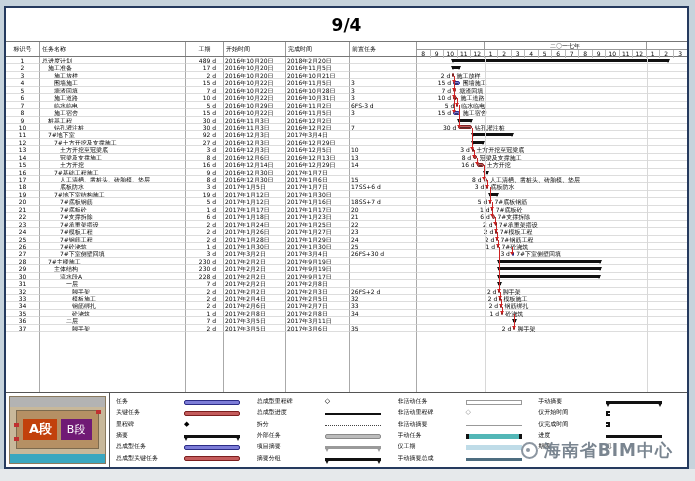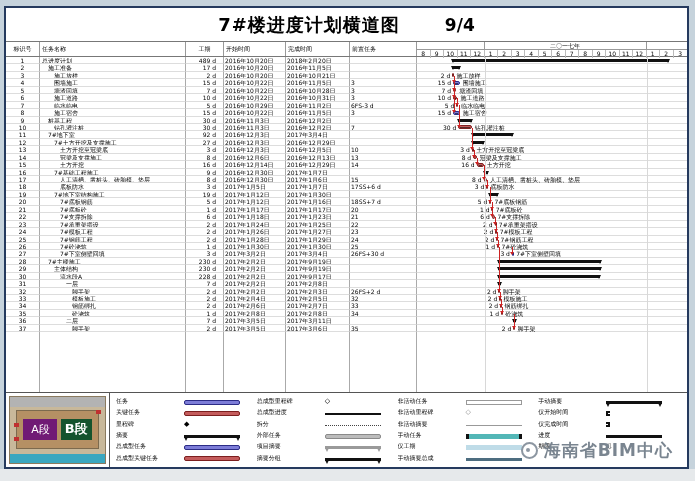--- a/index.html
+++ b/index.html
@@ -59,22 +59,22 @@
   .overlay{position:absolute;left:411px;top:15px;width:270px;height:337px;pointer-events:none}
   .vline{position:absolute;top:0;height:337px;width:1px;background:#d8d8d8}
   .conn{position:absolute;width:1px;background:#cc2222}
   .conn::after{content:"";position:absolute;left:-2px;bottom:-1px;border-left:2.5px solid transparent;border-right:2.5px solid transparent;border-top:3px solid #cc2222}
   
   .legend{position:absolute;left:0;right:0;bottom:0;height:74px;border-top:1px solid #555;display:flex;background:#fff}
   .site{width:104px;flex:none;border-right:1px solid #555;box-sizing:border-box;position:relative;padding:3px}
   .site-img{position:absolute;left:3px;top:3px;right:3px;bottom:3px;background:#c8b89a;border:1px solid #8a7a5e;overflow:hidden}
   .site-road{position:absolute;left:0;right:0;top:0;height:10px;background:#b3b3b3}
   .site-field{position:absolute;left:6px;right:6px;top:13px;bottom:14px;background:#b59064;border:1px solid #7c6a4e}
-  .site-a{position:absolute;left:8%;top:22%;width:42%;height:56%;background:#701a75;color:#fff;font-size:11px;font-weight:normal;display:flex;align-items:center;justify-content:center}
-  .site-b{position:absolute;left:54%;top:22%;width:38%;height:56%;background:#14532d;color:#fff;font-size:13px;font-weight:bold;display:flex;align-items:center;justify-content:center}
+  .site-a{position:absolute;left:8%;top:22%;width:42%;height:56%;background:#c2410c;color:#fff;font-size:13px;font-weight:bold;display:flex;align-items:center;justify-content:center}
+  .site-b{position:absolute;left:54%;top:22%;width:38%;height:56%;background:#701a75;color:#fff;font-size:11px;font-weight:normal;display:flex;align-items:center;justify-content:center}
   .site-water{position:absolute;left:0;right:0;bottom:0;height:9px;background:#3aa7c0}
   .site-dot{position:absolute;width:5px;height:4px;background:#c03030}
   
   .legend-grid{flex:1;display:grid;grid-template-rows:repeat(6,1fr);grid-auto-flow:column;grid-auto-columns:1fr;padding:3px 8px 3px 6px;font-size:6px;align-items:center}
   .lg-item{display:flex;align-items:center;height:11px}
   .lg-label{width:68px;flex:none;white-space:nowrap;overflow:hidden}
   .lg-swatch{width:56px;flex:none;position:relative;height:7px}
   .sw-bar-task{height:5px;margin-top:1px;background:#7d7dd8;border:1px solid #2c2c86;border-radius:2px;box-sizing:border-box}
   .sw-bar-critical{height:5px;margin-top:1px;background:#c45c5c;border:1px solid #7c1f1f;border-radius:2px;box-sizing:border-box}
   .sw-milestone::before{content:"◆";font-size:7px;line-height:7px;position:absolute;left:0;top:0}
@@ -103,21 +103,20 @@
   .watermark{position:absolute;right:14px;bottom:5px;display:flex;align-items:center;gap:6px;z-index:5;color:rgba(108,120,132,.9);font-weight:bold;font-size:17px;letter-spacing:1px}
   .wm-logo{width:17px;height:17px;border:2px solid rgba(120,132,144,.85);border-radius:50%;position:relative;box-sizing:border-box}
   .wm-logo::before{content:"";position:absolute;left:3px;top:4px;width:4px;height:4px;border-radius:50%;background:rgba(120,132,144,.85)}
 </style>
 </head>
 <body>
 
 <div class="page">
 
   <div class="title-row">
-    <span class="title">7#楼进度计划横道图</span>
     <span class="pageno">9/4</span>
   </div>
 
   <div class="grid">
     <div class="hdr">
       <div class="hcell c-id">标识号</div>
       <div class="hcell c-name">任务名称</div>
       <div class="hcell c-dur">工期</div>
       <div class="hcell c-start">开始时间</div>
       <div class="hcell c-fin">完成时间</div>

